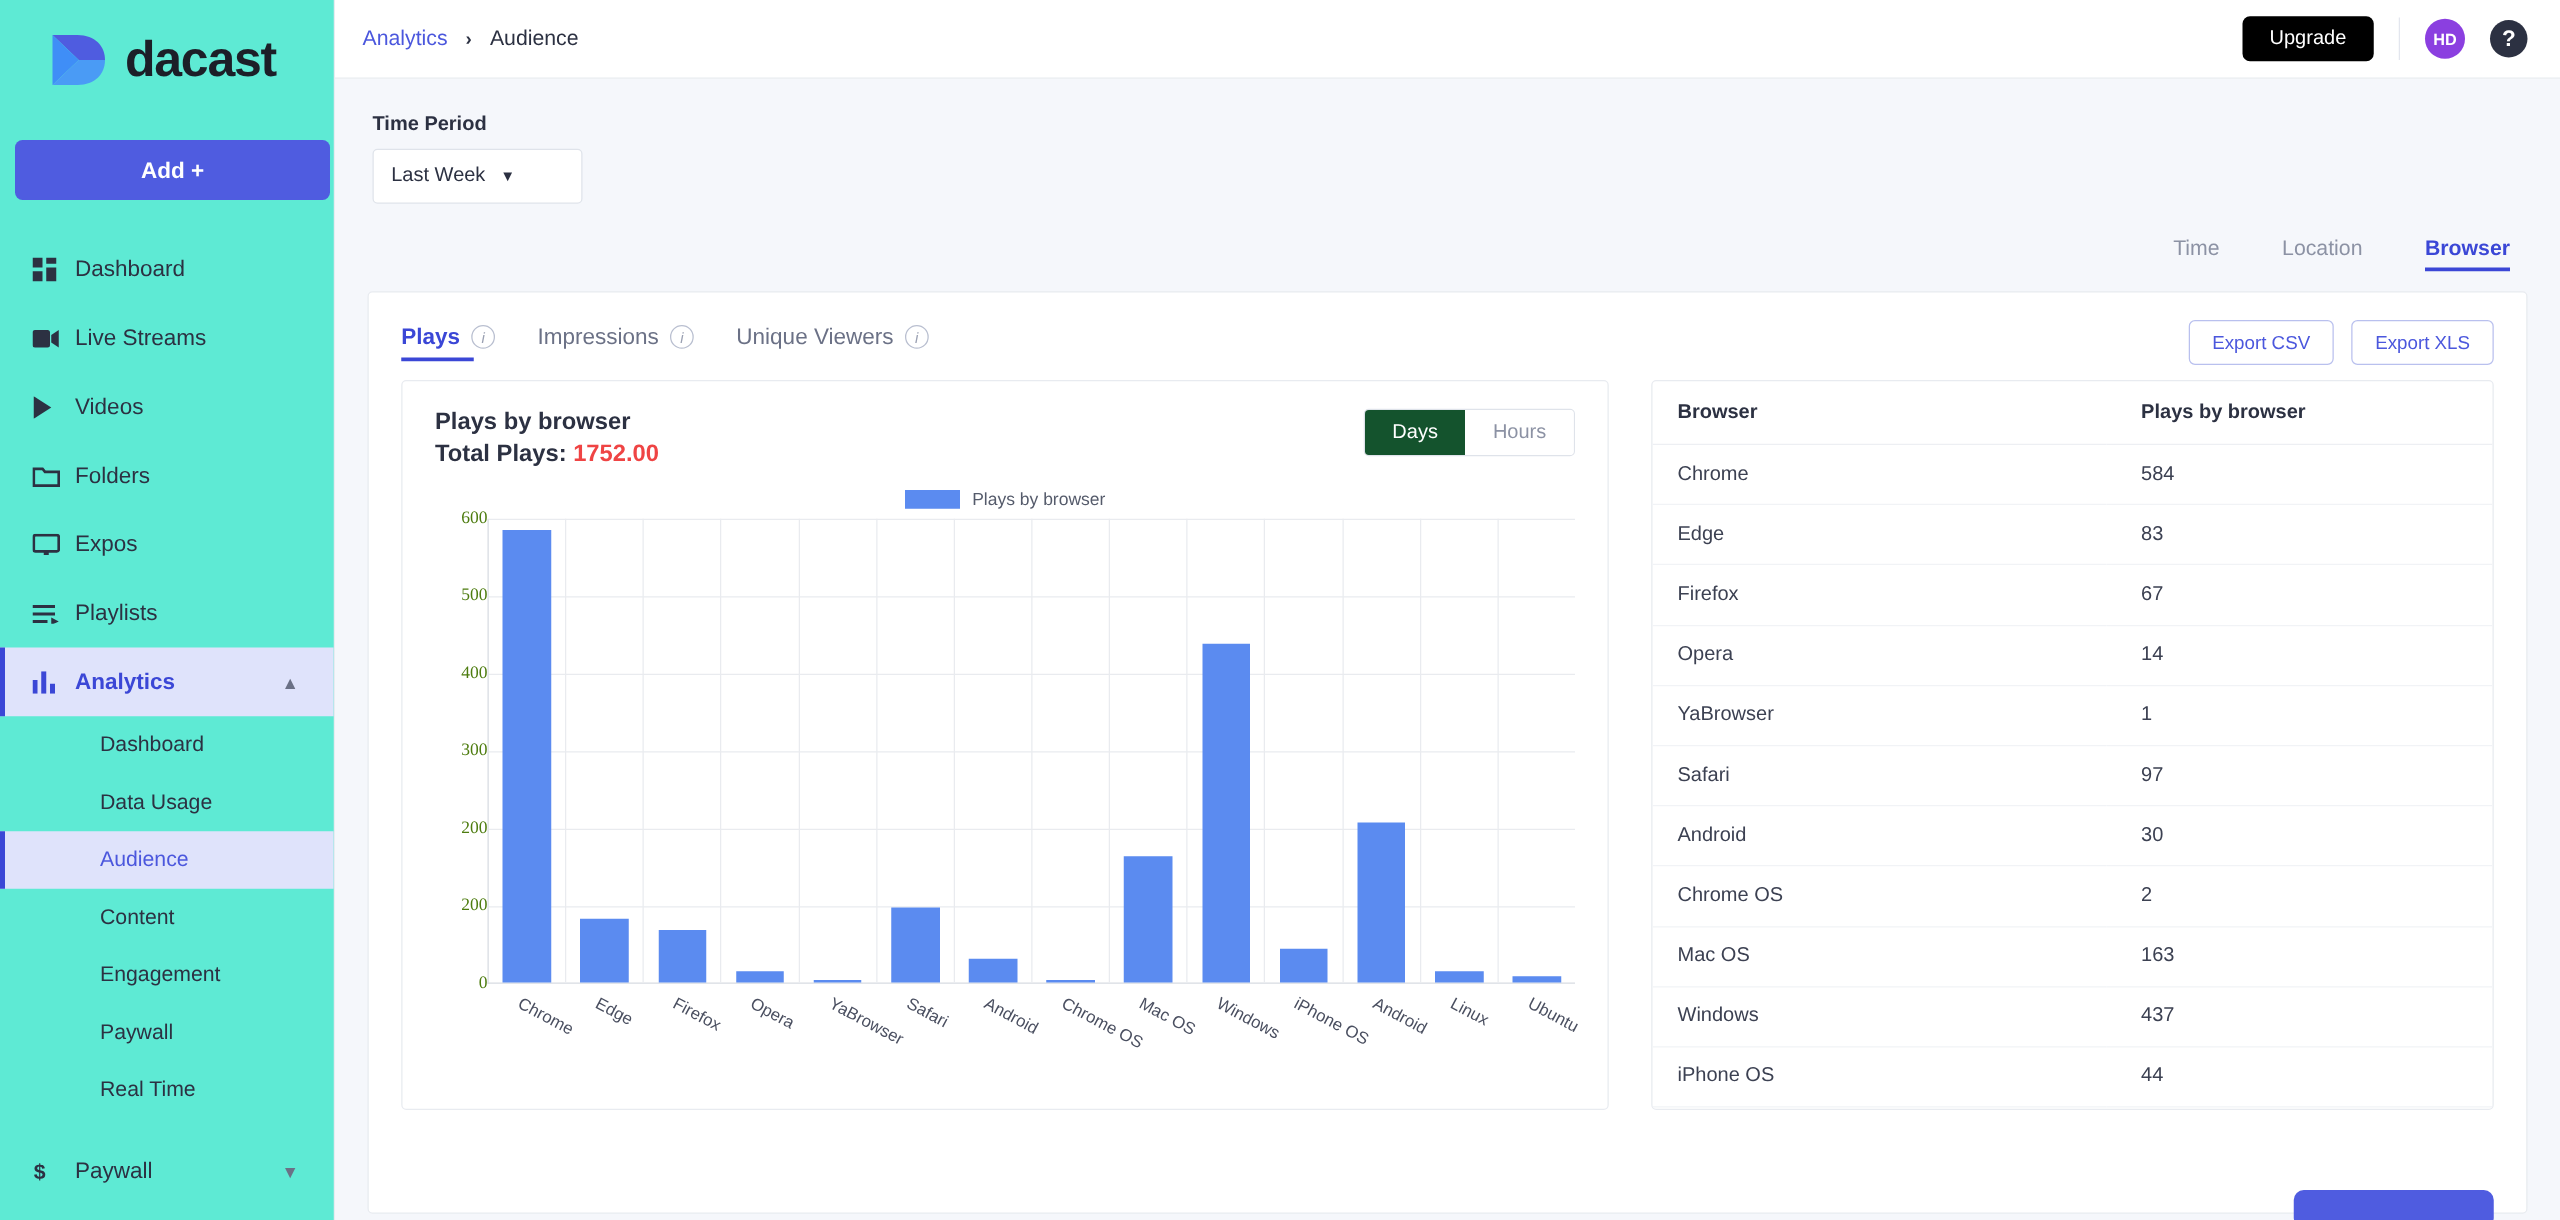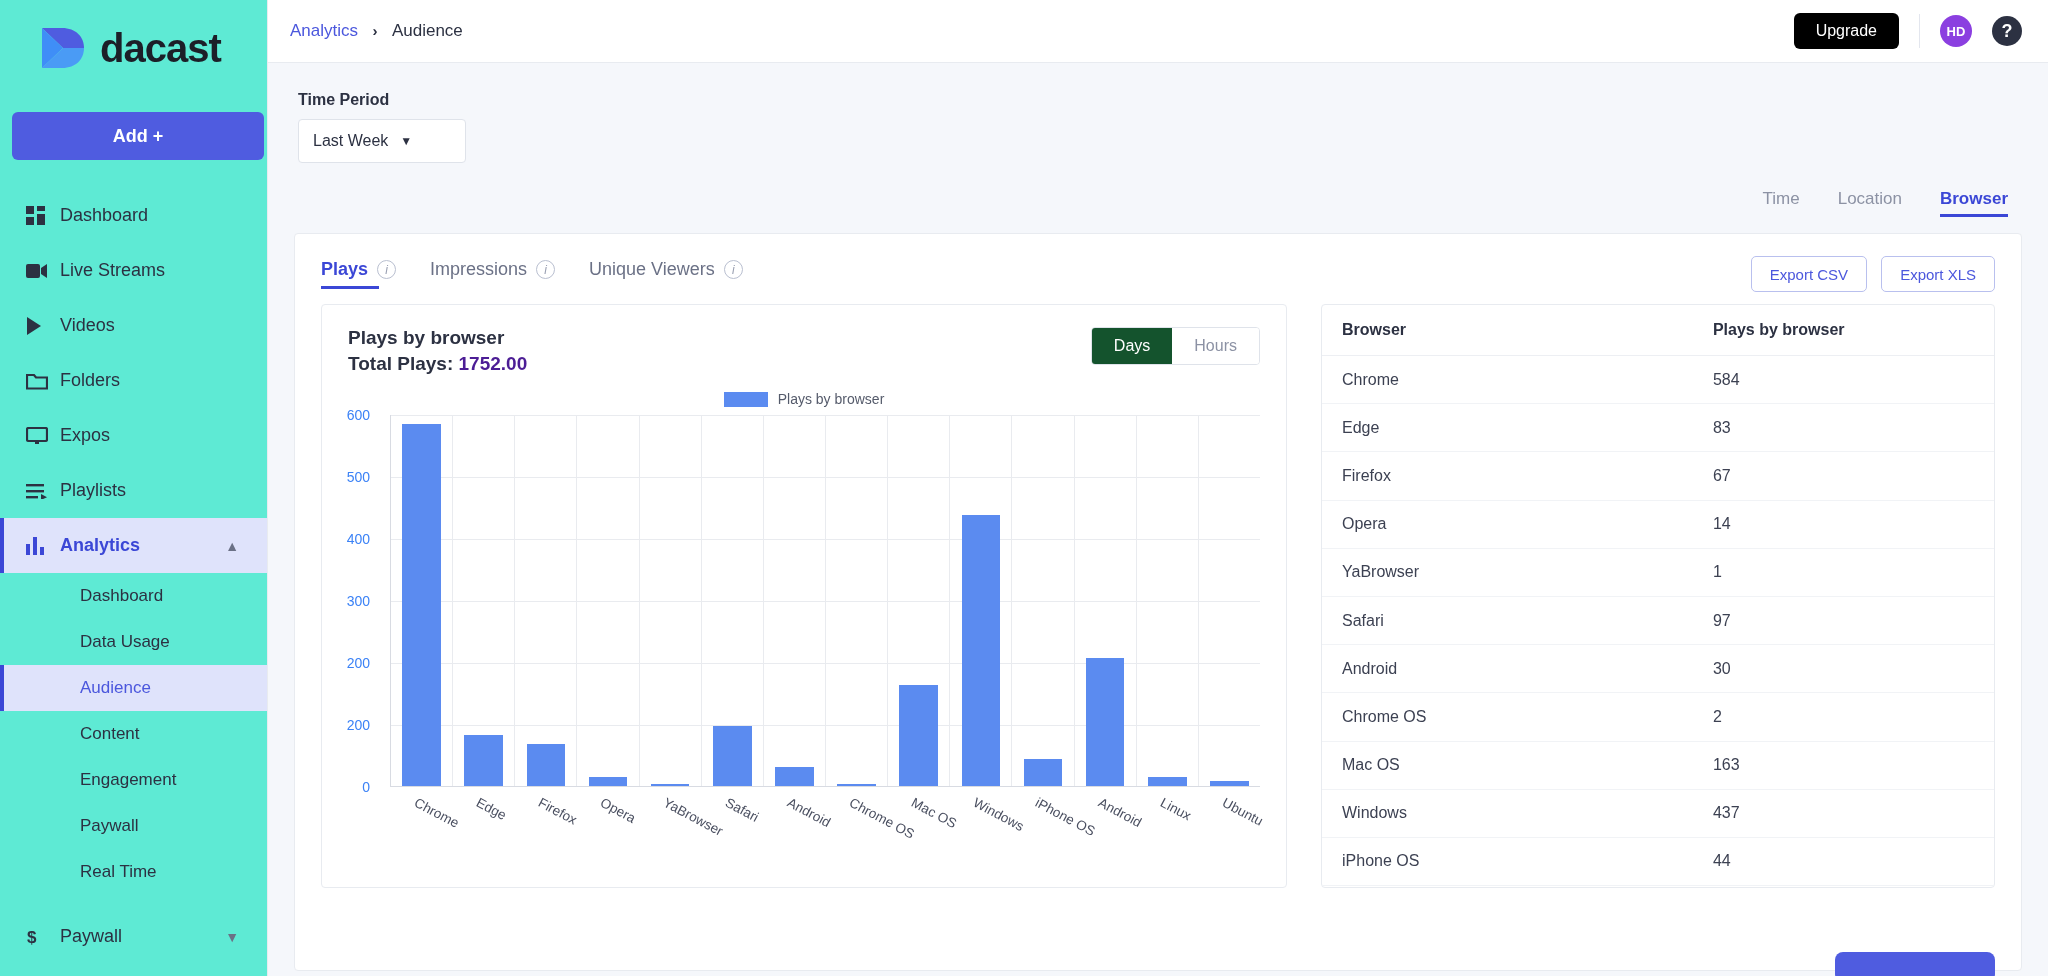--- a/index.html
+++ b/index.html
@@ -78,21 +78,21 @@
 
   .content { flex:1; padding: 0 26px; overflow:hidden; position:relative; }
 
   .tp-label { font-size:16px; font-weight:700; color:#2c3142; margin: 28px 0 10px 4px; }
   .tp-select {
     width:168px; height:44px; background:#fff; border:1px solid #dfe3ea; border-radius:4px;
     display:flex; align-items:center; padding: 0 14px; margin-left:4px; cursor:pointer;
     font-size:16px; color:#2c3142; gap: 12px;
   }
 
-  .seg-tabs { display:flex; justify-content:flex-end; gap: 38px; margin: 26px 14px 0 0; }
+  .seg-tabs { display:flex; justify-content:flex-end; gap: 50px; margin: 26px 14px 0 0; }
   .seg-tab { font-size:17px; color:#8c92a4; padding-bottom:8px; cursor:pointer; position:relative; }
   .seg-tab.active { color:#3b47d6; font-weight:700; }
   .seg-tab.active::after {
     content:""; position:absolute; left:0; right:0; bottom:0; height:3px; background:#3b47d6;
   }
 
   .panel {
     margin-top: 16px; background:#fff; border:1px solid #e8ebf0; border-radius:4px;
     height: 738px; padding: 22px 26px 0 26px; position:relative;
   }
@@ -108,38 +108,38 @@
   .exports { margin-left:auto; display:flex; gap:14px; }
   .exp-btn {
     border:1px solid #b9c0ee; color:#4b57dd; background:#fff; border-radius:5px;
     height:36px; padding:0 18px; font-size:15px; font-family:inherit; cursor:pointer;
   }
 
   .cards { display:flex; gap: 34px; margin-top: 12px; }
   .chart-card { width: 966px; border:1px solid #e8ebf0; border-radius:4px; height: 584px; padding: 22px 26px; position:relative; }
   .chart-title { font-size:19px; font-weight:700; color:#2c3142; }
   .chart-total { font-size:19px; font-weight:700; color:#2c3142; margin-top:4px; }
-  .chart-total .v { color:#4c1d95; }
+  .chart-total .v { color:#ef4444; }
   .dh-toggle {
     position:absolute; right:26px; top:22px; display:flex; border:1px solid #dfe3ea; border-radius:4px; overflow:hidden;
   }
   .dh-toggle div { height:36px; padding:0 22px; display:flex; align-items:center; font-size:16px; cursor:pointer; }
   .dh-toggle .on { background:#14532d; color:#fff; font-weight:400; }
   .dh-toggle .off { background:#fff; color:#8c92a4; }
 
   .legend { display:flex; align-items:center; justify-content:center; gap:10px; margin-top: 16px; }
   .legend-sw { width:44px; height:15px; background:#5b8bf0; }
   .legend-lb { font-size:14px; color:#555b6b; }
 
   
   .plot-wrap { position:relative; margin-top:8px; height: 400px; display:flex; }
   .y-axis { width:42px; position:relative; height: 372px; }
   .y-tick {
-    position:absolute; right:20px; transform:translateY(-50%);
-    font-size:14px; color:#3b82f6;
+    position:absolute; right:0; transform:translateY(-50%);
+    font-size:14px; color:#4d7c0f;font-family:Liberation Serif, serif;
   }
   .plot {
     flex:1; height:372px; position:relative;
     border-left:1px solid #d8dbe2; border-bottom:1px solid #d8dbe2;
   }
   .hgrid { position:absolute; left:0; right:0; height:1px; background:#e9ebef; }
   .bars { position:absolute; inset:0; display:flex; }
   .bcell { flex:1; position:relative; display:flex; align-items:flex-end; justify-content:center;
            border-right:1px solid #e9ebef; }
   .bcell:last-child { border-right:none; }

